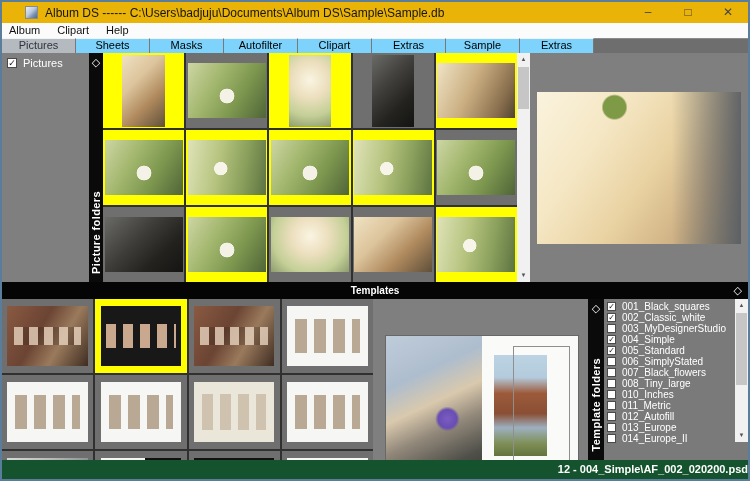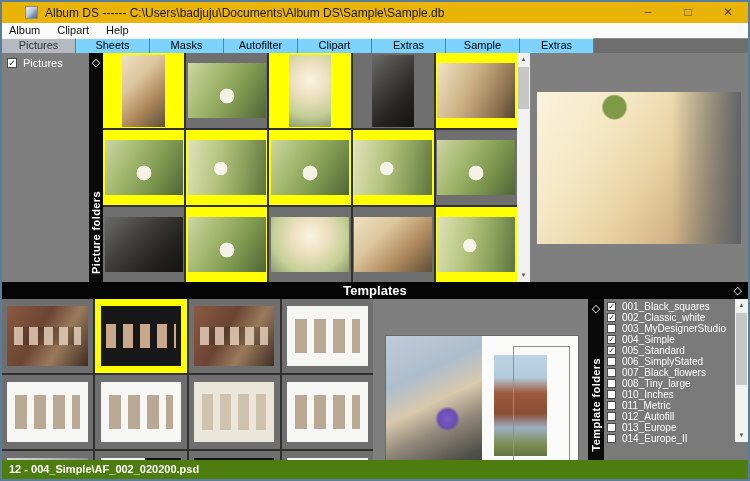--- a/index.html
+++ b/index.html
@@ -75,21 +75,21 @@
   .pic-thumb { top:14px; height:42px; }
 
   .preview-top { width:218px; background:#7f7f7f; display:flex; align-items:center; justify-content:center; }
   .photo-large { width:204px; height:152px;
     background:linear-gradient(to left, rgba(86,92,99,.92) 0%, rgba(86,92,99,.5) 16%, rgba(86,92,99,0) 34%),
       radial-gradient(circle at 38% 10%, #7f9a47 0%, #7f9a47 6%, rgba(127,154,71,0) 7%),
       linear-gradient(125deg,#faf3de 0%,#f5e7c4 30%,#e9d2a2 55%,#cfb184 78%,#a89676 100%); }
 
   
   .templates-bar { flex:0 0 17px; background:#050505; display:flex; align-items:center; position:relative; }
-  .templates-title { color:#fff; font-size:13px; font-weight:bold; margin:0 auto; }
+  .templates-title { color:#fff; font-size:10px; font-weight:bold; margin:0 auto; }
   .templates-bar .diamond { position:absolute; right:6px; top:2px; }
 
   
   .bottom-band { flex:1; display:flex; overflow:hidden; }
   .tplgrid { width:371px; display:grid; grid-template-columns:repeat(4,1fr); grid-auto-rows:74px;
     gap:2px; background:#303030; overflow:hidden; }
   .tcell { display:flex; align-items:center; justify-content:center; overflow:hidden; }
   .spread { width:88%; height:80%; position:relative; }
   .sp-brown { background:linear-gradient(120deg,#8a5a42 0%,#6b4433 40%,#9a7a5c 65%,#3f2d22 100%); }
   .sp-brown::after { content:""; position:absolute; left:8%; right:8%; top:34%; bottom:34%;
@@ -128,22 +128,22 @@
   .tpl-list { flex:1; overflow:hidden; padding:2px 14px 0 3px; }
   .trow { display:flex; align-items:center; gap:6px; height:11px; }
   .trow .cb { width:9px; height:9px; font-size:8px; line-height:8px; }
   .tlabel { font-size:10px; color:#fff; white-space:nowrap; overflow:hidden; }
   .list-scroll { position:absolute; right:0; top:0; bottom:18px; width:13px; background:#f1f1f1; }
   .list-thumb { top:14px; height:72px; }
   .autofilter-btn { flex:0 0 17px; margin:0 0 1px 0; background:#e9e9e9; border:1px solid #9a9a9a;
     font-size:11px; color:#111; font-family:inherit; padding:0; cursor:default; }
 
   
-  .statusbar { flex:0 0 19px; background:#4d7c0f; color:#fff; font-size:11px; font-weight:bold;
-    line-height:19px; padding-left:7px; }
+  .statusbar { flex:0 0 19px; background:#14532d; color:#fff; font-size:11px; font-weight:bold;
+    line-height:19px; padding-left:7px;text-align:right; }
 </style>
 </head>
 <body>
 
 <div class="window">
 
   <div class="titlebar">
     <div class="app-icon"></div>
     <span class="title-text">Album DS ------   C:\Users\badjuju\Documents\Album DS\Sample\Sample.db</span>
     <div class="controls" id="controls">

